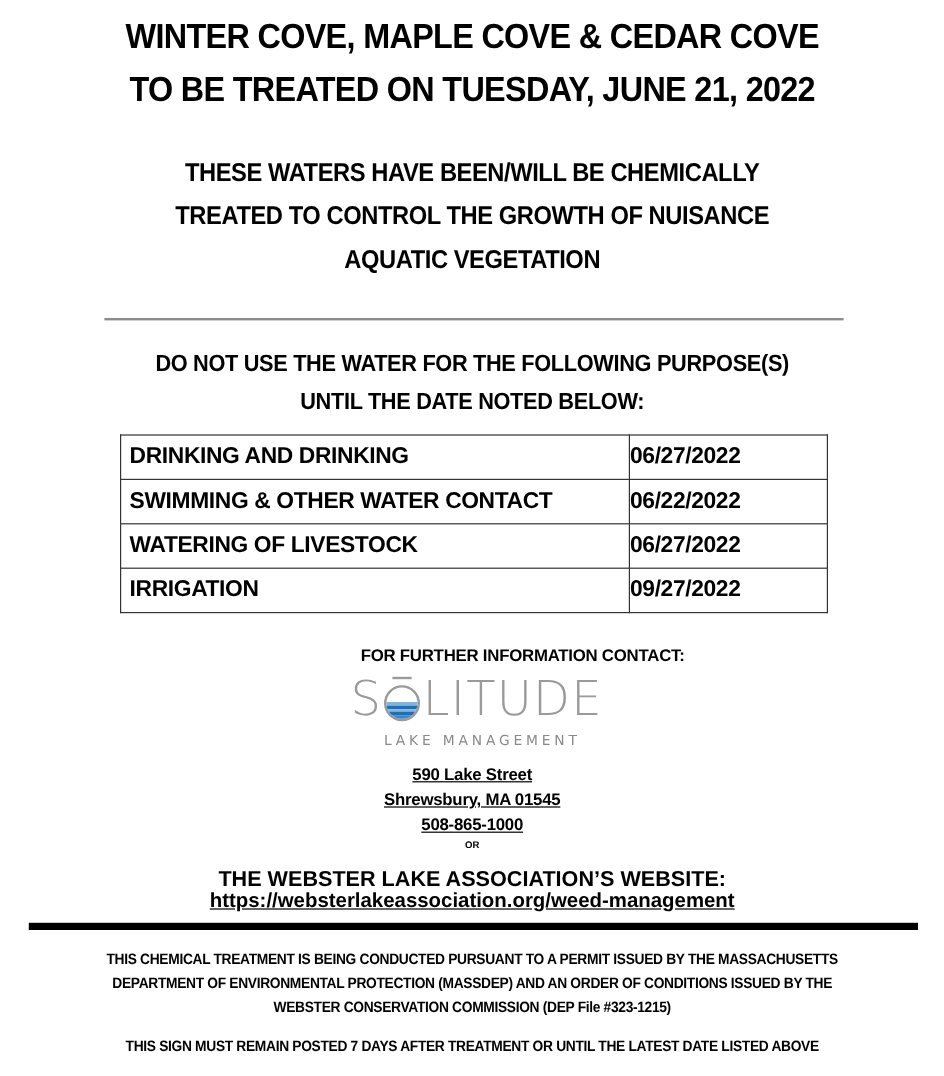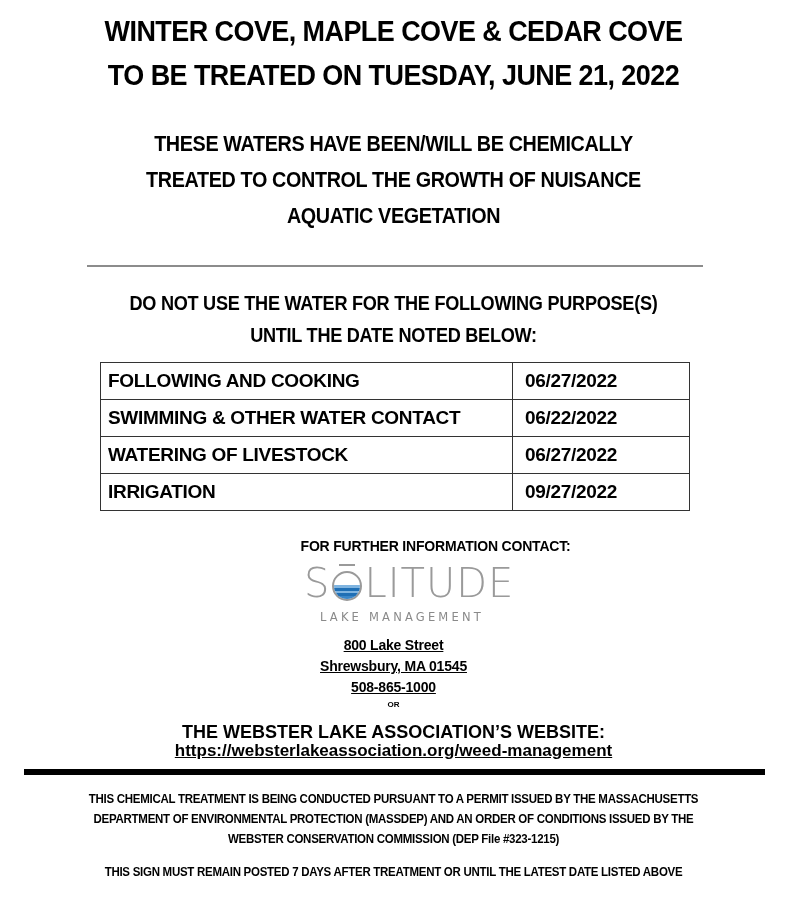--- a/index.html
+++ b/index.html
@@ -25,31 +25,31 @@
     }
     table.restrictions {
       position: absolute; left: 100px; top: 362px; width: 590px;
       border-collapse: collapse; border: 1.5px solid #333;
     }
     table.restrictions td {
       border: 1.5px solid #333; height: 36px; padding: 0 0 0 7px;
       font-weight: bold; font-size: 19px; letter-spacing: -0.3px;
       vertical-align: middle; text-align: left; white-space: nowrap;
     }
-    table.restrictions td.date { width: 164px; padding-left: 12px; }
+    table.restrictions td.date { width: 164px; padding-left: 0; }
     .contact-label {
       font-weight: bold; font-size: 14px; top: 537px; line-height: 18px;
       letter-spacing: -0.2px;
       padding-left: 42px;
     }
     .logo { position: absolute; left: 292px; top: 563px; width: 192px; height: 60px; }
     .logo-word {
       position: absolute; top: 0; left: 0; width: 192px; height: 40px;
       font-family: "DejaVu Sans", sans-serif; font-weight: 200; font-size: 40px; line-height: 40px;
-      color: #9a9a9a; letter-spacing: 1px; white-space: nowrap; margin-left: 12px;
+      color: #9a9a9a; letter-spacing: 1px; white-space: nowrap;
     }
     .logo-sub {
       position: absolute; top: 47px; left: 0; width: 192px; text-align: right;
       font-family: "DejaVu Sans", sans-serif; font-size: 11.5px; letter-spacing: 3.2px; color: #8a8a8a;
       white-space: nowrap;
     }
     .addr {
       font-weight: bold; font-size: 14px; line-height: 21px;
       letter-spacing: -0.2px;
     }
@@ -87,21 +87,21 @@
 <div class="rule-thin"></div>
 
 <div class="abs instruction narrow">
   <div>DO NOT USE THE WATER FOR THE FOLLOWING PURPOSE(S)</div>
   <div>UNTIL THE DATE NOTED BELOW:</div>
 </div>
 
 <table class="restrictions narrow">
   <tbody>
       <tr>
-    <td>FOLLOWING AND COOKING</td>
+    <td>DRINKING AND DRINKING</td>
     <td class="date">06/27/2022</td>
   </tr>
   <tr>
     <td>SWIMMING &amp; OTHER WATER CONTACT</td>
     <td class="date">06/22/2022</td>
   </tr>
   <tr>
     <td>WATERING OF LIVESTOCK</td>
     <td class="date">06/27/2022</td>
   </tr>
@@ -129,21 +129,21 @@
           <rect x="0" y="28" width="34" height="2" fill="#7fb4e0"></rect>
           <rect x="0" y="30" width="34" height="3" fill="#1f6fb5"></rect>
           <rect x="0" y="33" width="34" height="4" fill="#3a86c8"></rect>
         </g>
       </svg>
     </span><span>LITUDE</span>
   </div>
   <div class="logo-sub">LAKE MANAGEMENT</div>
 </div>
 
-<div class="abs addr narrow" style="top:635px;"><span>800 Lake Street</span></div>
+<div class="abs addr narrow" style="top:635px;"><span>590 Lake Street</span></div>
 <div class="abs addr narrow" style="top:656px;"><span>Shrewsbury, MA 01545</span></div>
 <div class="abs addr narrow" style="top:677px;"><span>508-865-1000</span></div>
 <div class="abs or">OR</div>
 
 <div class="abs assoc">THE WEBSTER LAKE ASSOCIATION’S WEBSITE:</div>
 <div class="abs assoc-link">https://websterlakeassociation.org/weed-management</div>
 
 <div class="rule-thick"></div>
 
 <div class="abs legal narrow">

